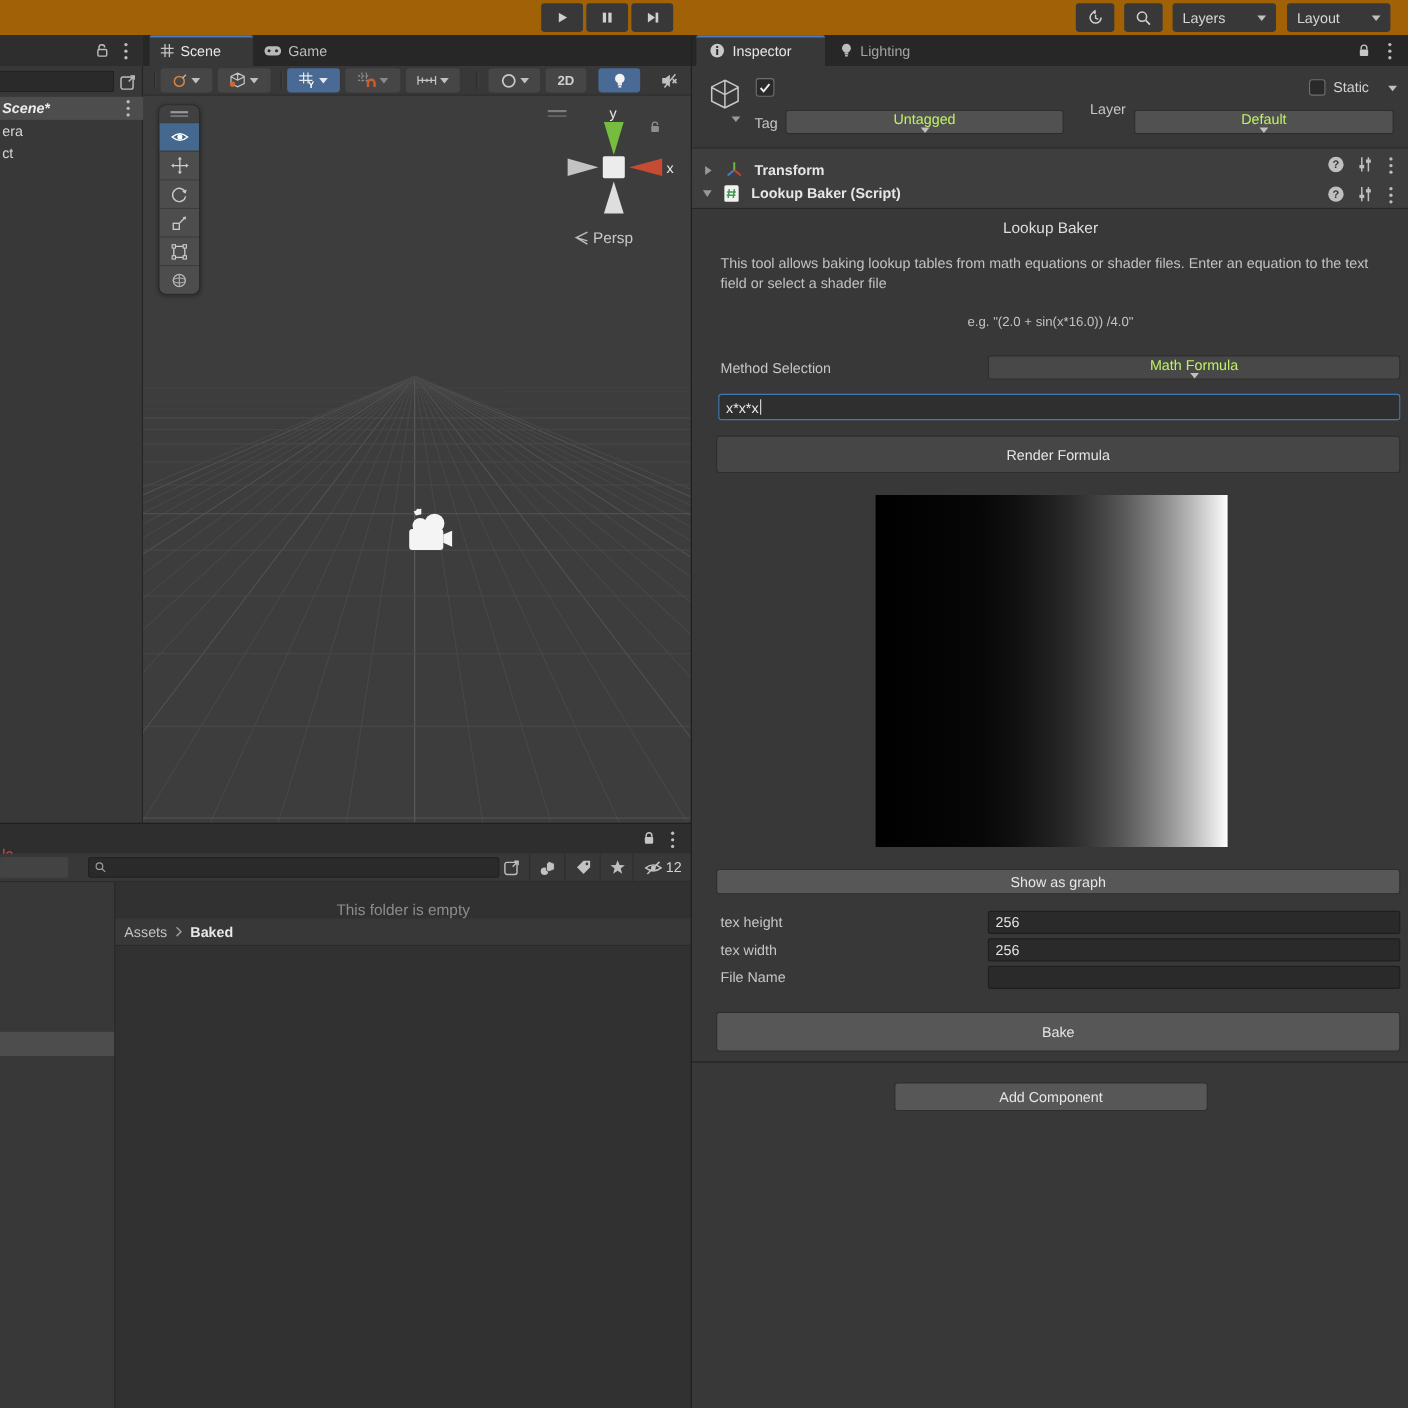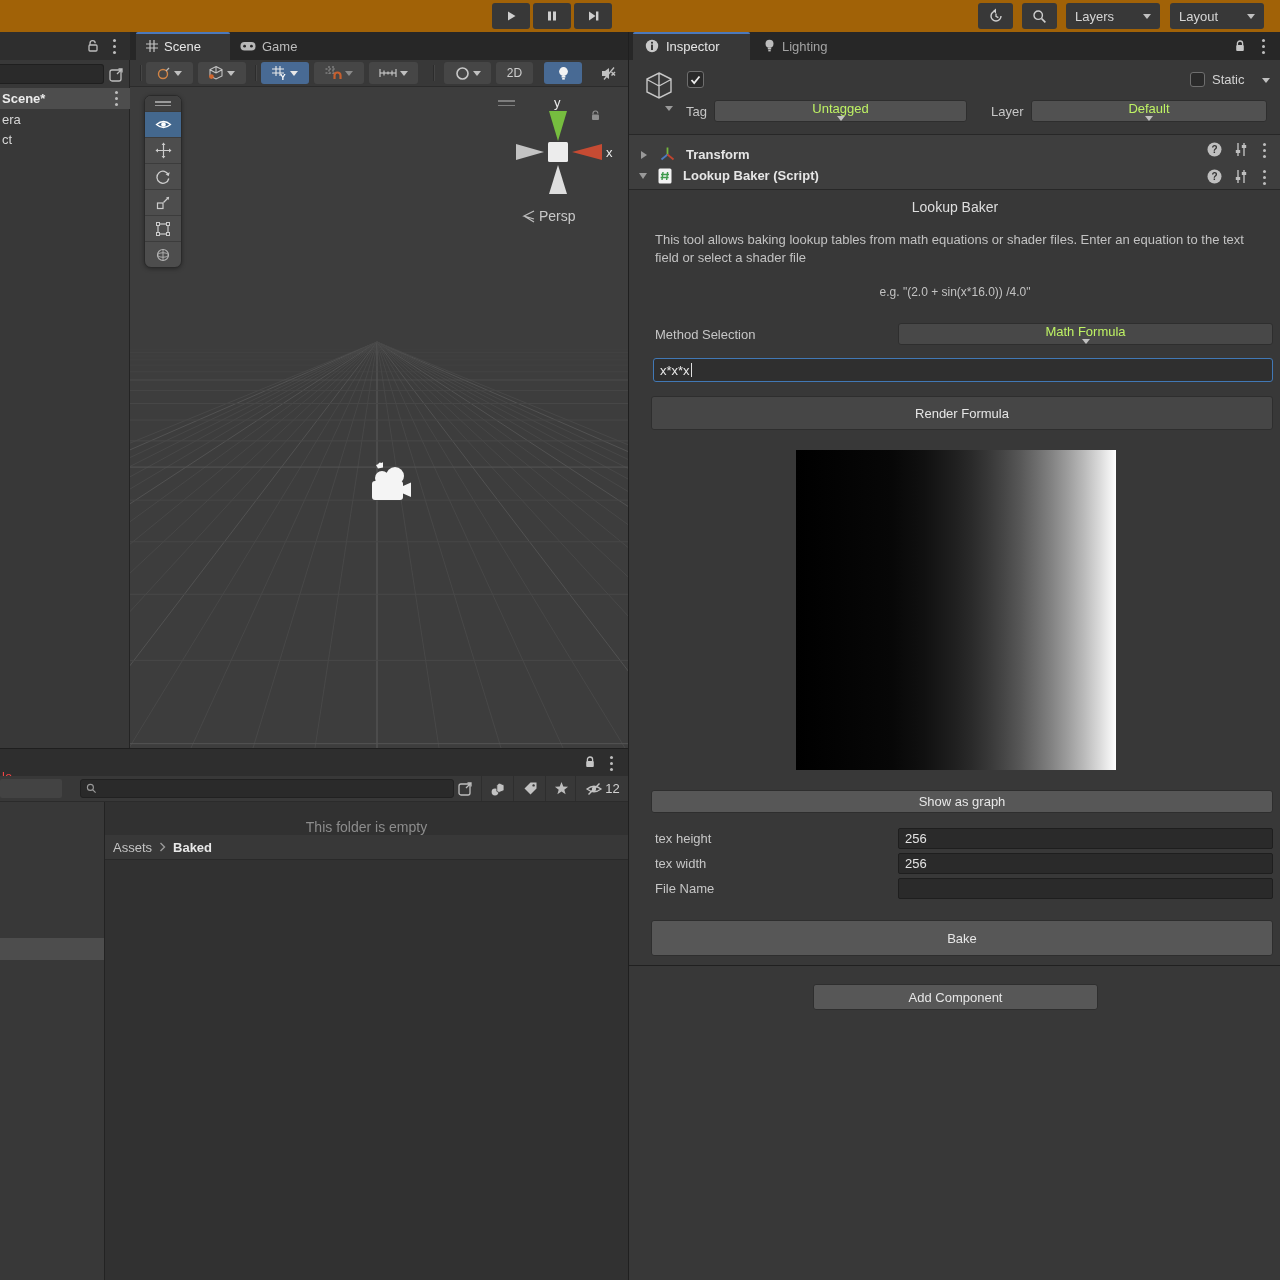--- a/index.html
+++ b/index.html
@@ -87,21 +87,21 @@
       <span class="kebab abs" style="left:113px;top:13px;"></span>
     </div>
     <div class="abs" style="left:0;top:28px;width:130px;height:28px;">
       <div class="abs" style="left:0;top:4px;width:104px;height:20px;background:#2a2a2a;border:1px solid #1f1f1f;border-left:none;border-radius:0 3px 3px 0;box-sizing:border-box;"></div>
       <svg class="abs" style="left:108px;top:6px;" width="17" height="17" viewBox="0 0 17 17">
         <rect x="2" y="4" width="11" height="11" rx="2" fill="none" stroke="#bdbdbd" stroke-width="1.3"></rect>
         <path d="M9,8 L14,3 M10.5,3 H14 V6.5" fill="none" stroke="#bdbdbd" stroke-width="1.3"></path>
       </svg>
     </div>
     <div class="abs flex" style="left:0;top:56px;width:130px;height:21px;background:#4d4d4d;">
-      <span style="font-weight:bold;color:#ececec;margin-left:2px;">Scene*</span>
+      <span style="font-weight:bold;color:#ececec;margin-left:2px;font-style:italic;">Scene*</span>
       <span class="kebab" style="margin-left:auto;margin-right:12px;"></span>
     </div>
     <div class="abs flex" style="left:0;top:77px;width:130px;height:20px;">
       <span style="margin-left:2px;color:#d6d6d6;">era</span>
     </div>
     <div class="abs flex" style="left:0;top:97px;width:130px;height:20px;">
       <span style="margin-left:2px;color:#d6d6d6;">ct</span>
     </div>
   </div>
 
@@ -166,21 +166,21 @@
         <span class="caret"></span>
       </div>
       <div class="vsep" style="margin-left:10px;"></div>
       <div class="toolbtn" style="width:44px;margin-left:6px;">
         <svg width="15" height="15" viewBox="0 0 15 15">
           <circle cx="7.5" cy="7.5" r="5.5" fill="none" stroke="#c8c8c8" stroke-width="1.6"></circle>
         </svg>
         <span class="caret"></span>
       </div>
       <div class="toolbtn" style="width:32px;">
-        <span style="font-weight:normal;font-size:12px;color:#cfcfcf;">2D</span>
+        <span style="font-weight:bold;font-size:12px;color:#cfcfcf;">2D</span>
       </div>
       <div class="toolbtn blue" style="width:34px;margin-left:6px;">
         <svg width="13" height="15" viewBox="0 0 13 15">
           <circle cx="6.5" cy="5.5" r="4.4" fill="#f3f3f3"></circle>
           <rect x="4.6" y="9.6" width="3.8" height="2" fill="#f3f3f3"></rect>
           <rect x="5.2" y="12" width="2.6" height="1.6" fill="#f3f3f3"></rect>
         </svg>
       </div>
       <div class="toolbtn" style="width:32px;margin-left:4px;background:none;">
         <svg width="17" height="15" viewBox="0 0 17 15">
@@ -437,21 +437,21 @@
     </div>
     <div class="abs" style="left:561px;top:40px;width:15px;height:15px;background:#2a2a2a;border:1px solid #6e6e6e;border-radius:3px;box-sizing:border-box;"></div>
     <span class="abs label" style="left:583px;top:40px;color:#d2d2d2;">Static</span>
     <span class="caret abs" style="left:633px;top:46px;"></span>
 
     <span class="abs label" style="left:57px;top:72px;">Tag</span>
     <div class="abs ddown" style="left:85px;top:68px;width:253px;height:22px;">
       <span>Untagged</span>
       <span class="caret"></span>
     </div>
-    <span class="abs label" style="left:362px;top:72px;text-align:right;">Layer</span>
+    <span class="abs label" style="left:362px;top:60px;text-align:right;">Layer</span>
     <div class="abs ddown" style="left:402px;top:68px;width:236px;height:22px;">
       <span>Default</span>
       <span class="caret"></span>
     </div>
 
     <div class="abs comp-header flex" style="left:0;top:102px;width:652px;height:41px;">
       <span class="tri-r" style="margin-left:12px;"></span>
       <svg width="17" height="17" viewBox="0 0 17 17" style="margin-left:12px;">
         <line x1="8.5" y1="8.5" x2="8.5" y2="1.5" stroke="#74b73e" stroke-width="1.8"></line>
         <line x1="8.5" y1="8.5" x2="2.5" y2="13.5" stroke="#4b7ac0" stroke-width="1.8"></line>

